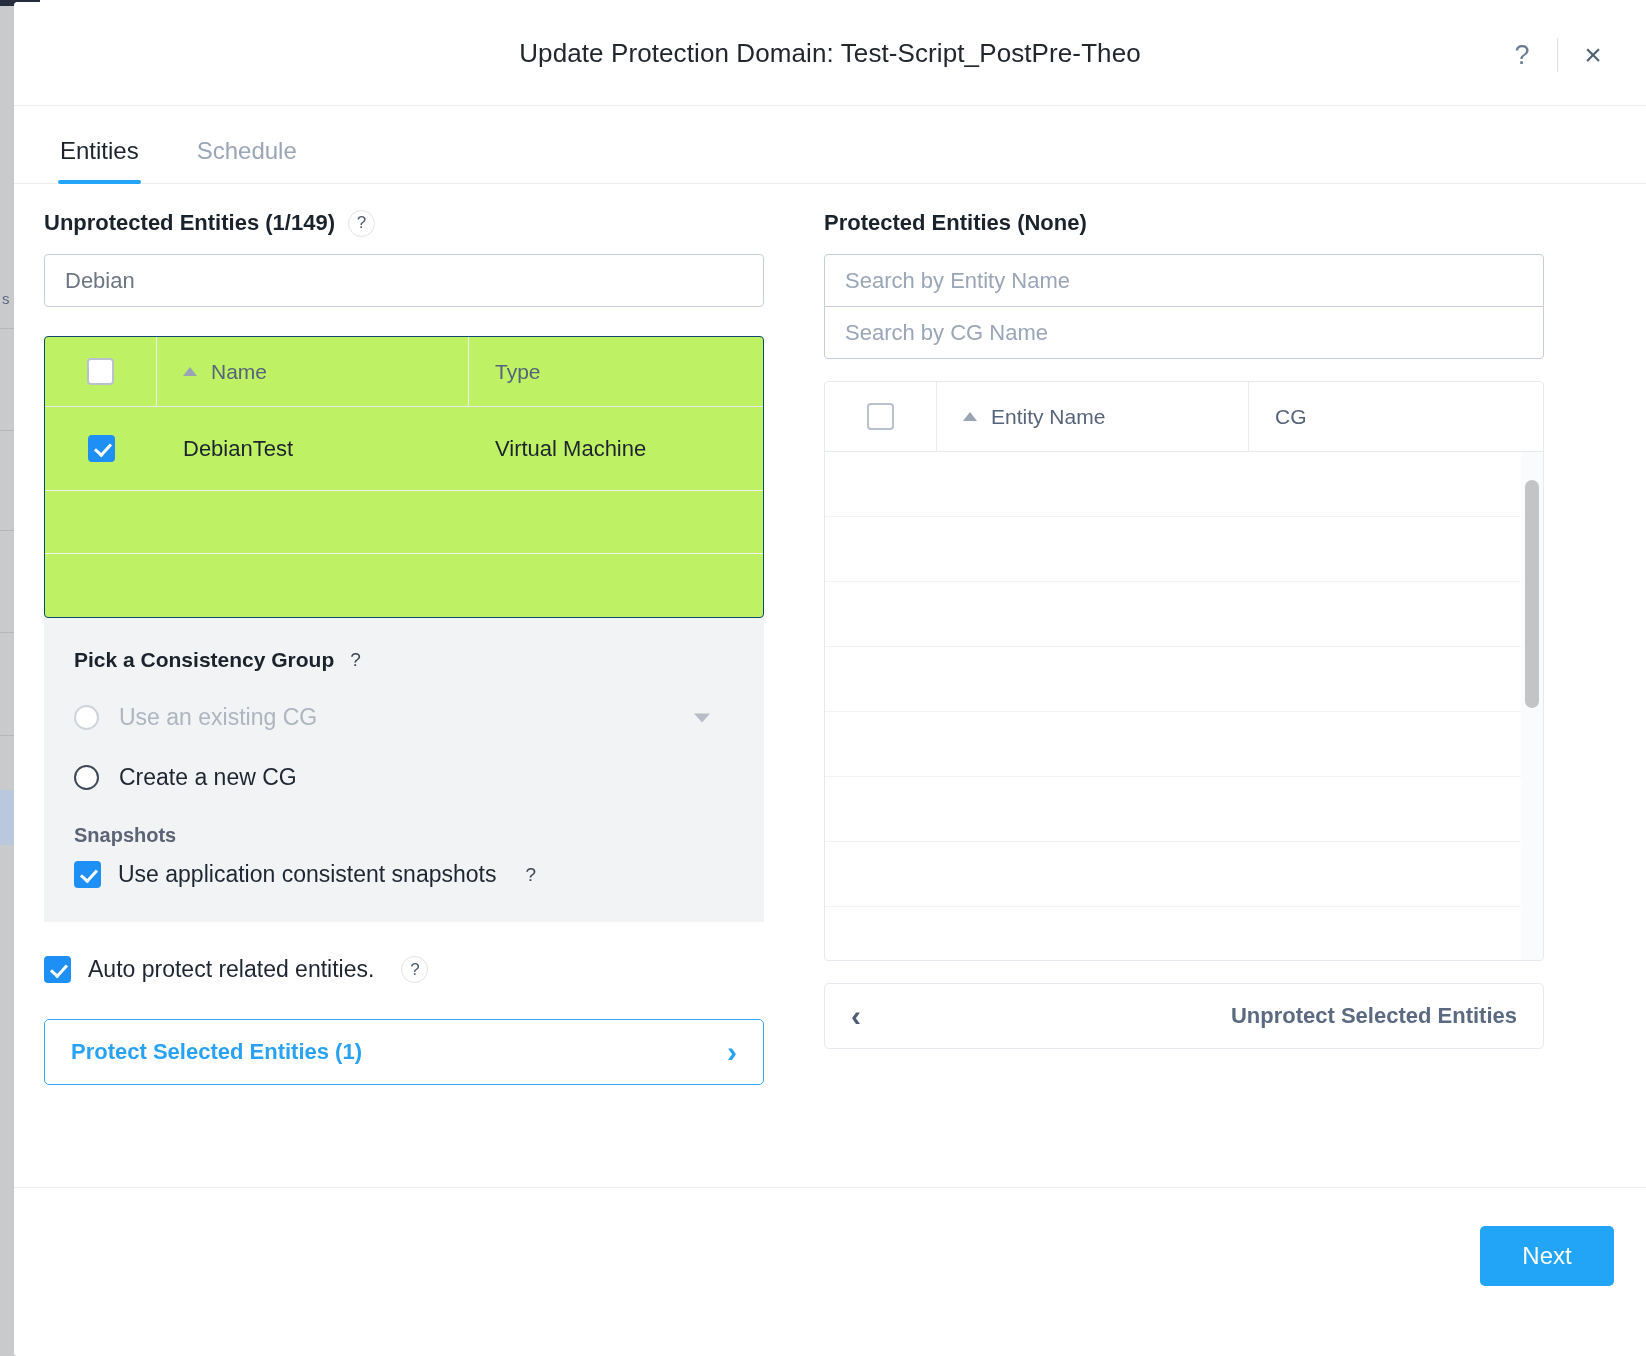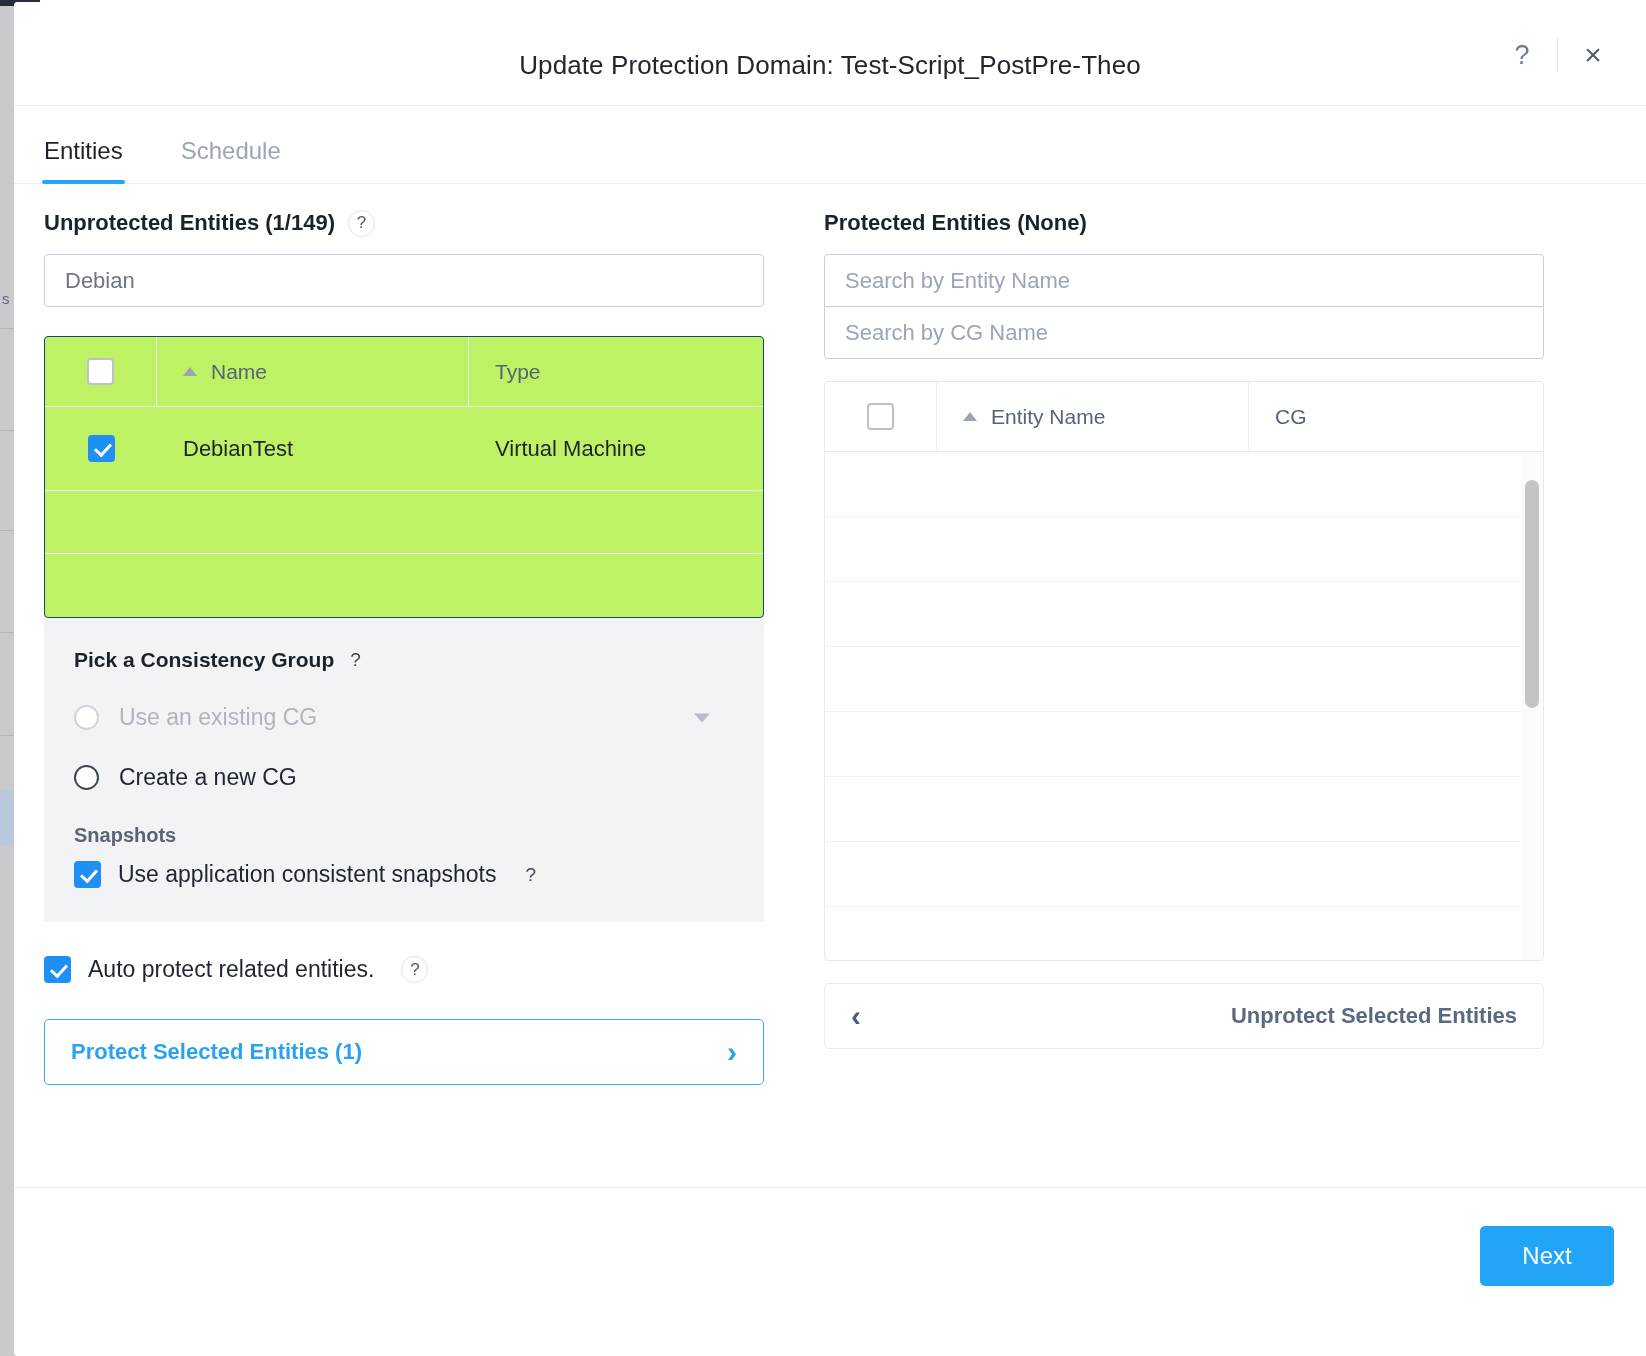--- a/index.html
+++ b/index.html
@@ -51,21 +51,21 @@
 
   
   #modal-header {
     position: relative;
     height: 104px;
     border-bottom: 1px solid #eceef0;
     background: #fff;
   }
   #modal-title {
     position: absolute;
-    left: 0; right: 0; top: 48px;
+    left: 0; right: 0; top: 36px;
     text-align: center;
     font-size: 26px;
     color: #22272e;
     font-weight: 400;
     letter-spacing: .1px;
   }
   #header-actions {
     position: absolute;
     right: 30px; top: 30px;
     display: flex; align-items: center; gap: 0;
@@ -88,21 +88,21 @@
     font-family: "Liberation Sans", sans-serif;
   }
 
   
   #tabs-bar {
     position: relative;
     height: 78px;
     border-bottom: 1px solid #eceef0;
     background: #fff;
     display: flex; align-items: flex-end;
-    padding-left: 28px;
+    padding-left: 44px;
   }
   .tab {
     position: relative;
     font-size: 24px;
     padding: 0 2px 18px 2px;
     margin-right: 54px;
     cursor: pointer;
     color: #9aa5b5;
   }
   .tab.active { color: #1c232b; }

